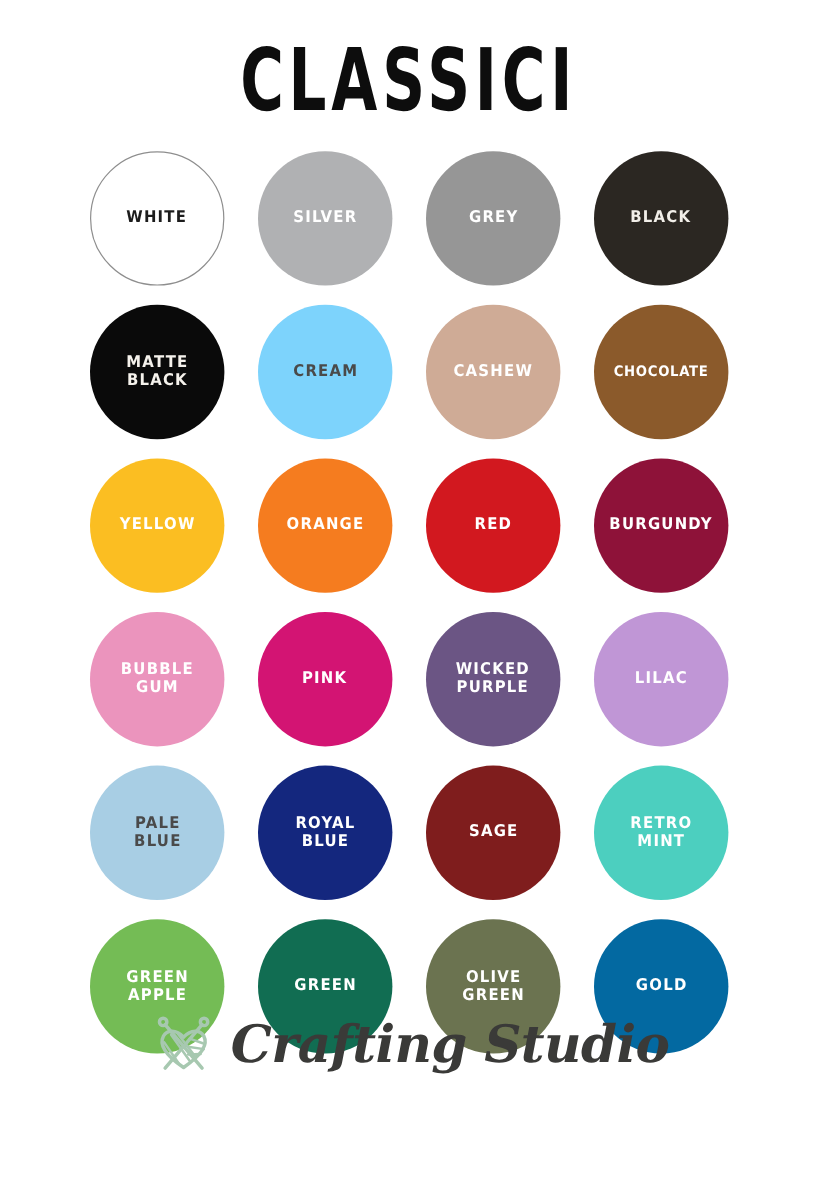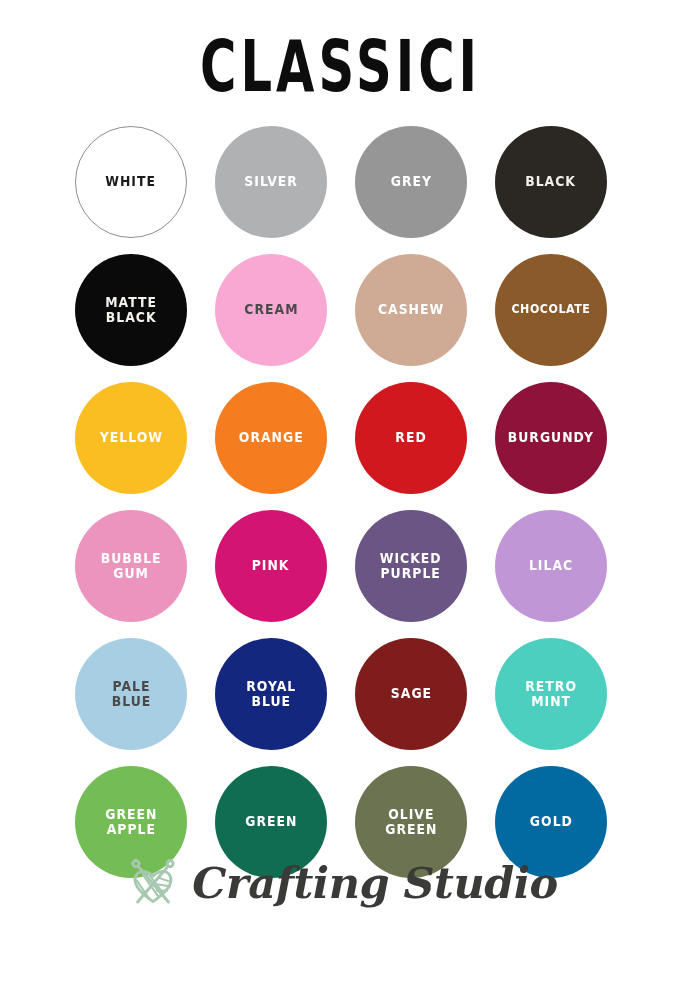--- a/index.html
+++ b/index.html
@@ -86,21 +86,21 @@
 
   .swatch.outlined { border: 1px solid #8e8e8e; }
 
   .swatch.narrow .swatch-label { font-size: 12px; letter-spacing: 0.6px; }
 
   
   #footer {
     position: absolute;
     left: 0;
     right: 0;
-    bottom: 4px;
+    bottom: 16px;
     display: flex;
     align-items: center;
     justify-content: center;
     gap: 10px;
   }
 
   #logo-mark { display: block; width: 58px; height: 58px; }
 
   #logo-text {
     font-family: "DejaVu Serif", serif;
@@ -141,21 +141,21 @@
           <span class="swatch-label" style="color: rgb(242, 239, 233);">BLACK</span>
         </div>
       </div>
       <div class="cell">
         <div class="swatch" style="background: rgb(10, 10, 10);">
           <span class="swatch-label" style="color: rgb(245, 242, 236);">MATTE
 BLACK</span>
         </div>
       </div>
       <div class="cell">
-        <div class="swatch" style="background: #f9a8d4;">
+        <div class="swatch" style="background: #7dd3fc;">
           <span class="swatch-label" style="color: rgb(74, 74, 74);">CREAM</span>
         </div>
       </div>
       <div class="cell">
         <div class="swatch" style="background: rgb(207, 171, 150); align-items: center;">
           <span class="swatch-label" style="color: rgb(255, 255, 255);">CASHEW</span>
         </div>
       </div>
       <div class="cell">
         <div class="swatch narrow" style="background: rgb(139, 90, 43);">

